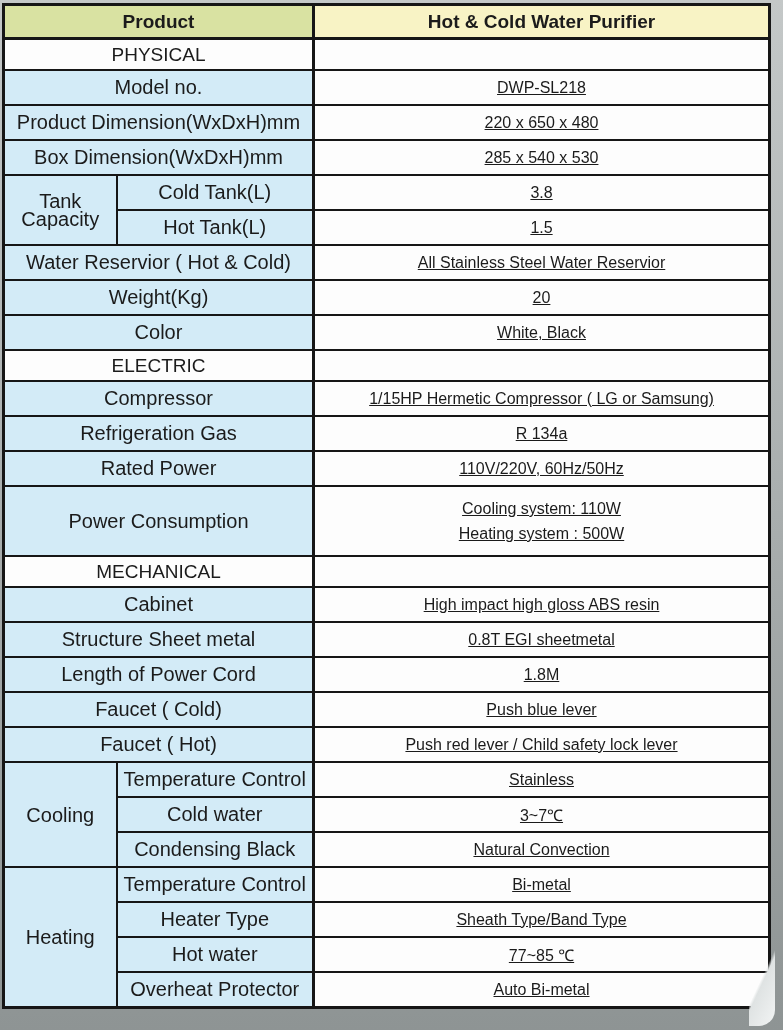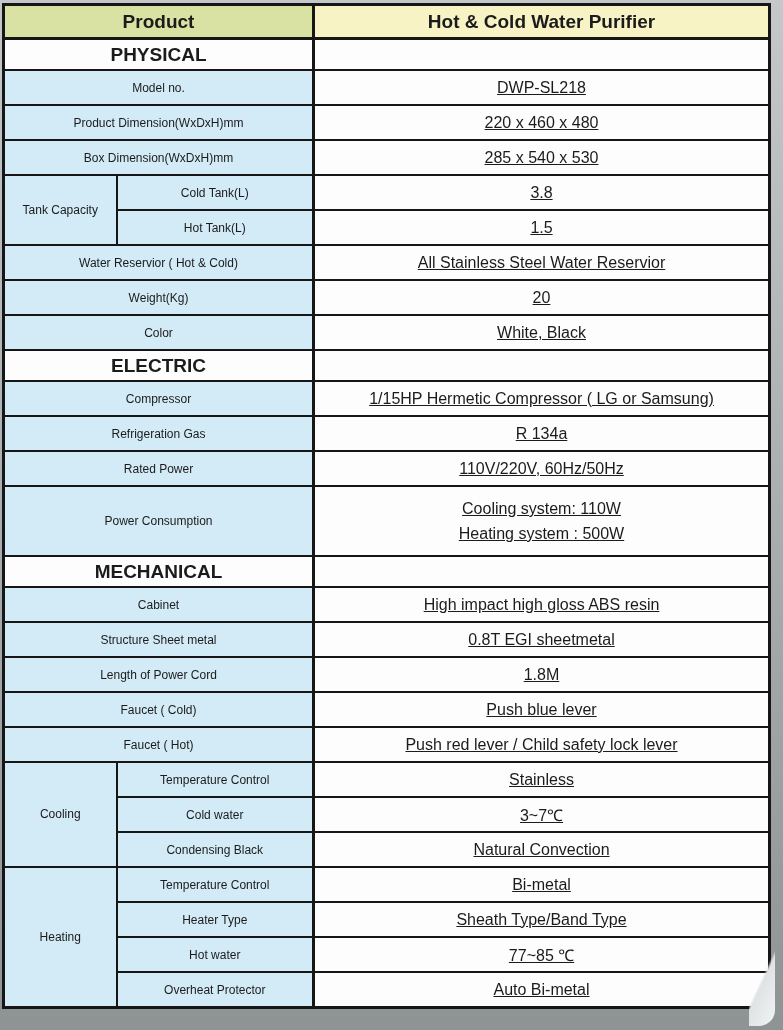--- a/index.html
+++ b/index.html
@@ -30,27 +30,27 @@
     text-align:center;vertical-align:middle;
     overflow:hidden;padding:0 4px;
   }
   thead th{
     height:31px;font-size:19px;font-weight:bold;
     border-bottom:3px solid var(--border);
   }
   th.h-product{background:var(--header-product-bg);}
   th.h-value{background:var(--header-value-bg);border-left:3px solid var(--border);}
   td.section-title{
-    height:29px;font-size:19px;font-weight:bold;background:var(--cell-bg);text-align:center;
+    height:29px;font-size:19px;font-weight:normal;background:var(--cell-bg);text-align:center;
   }
   td.section-empty{background:var(--cell-bg);border-left:3px solid var(--border);}
   td.label-cell,td.group-cell{
-    background:var(--label-bg);font-size:12px;height:33px;text-align:center;
+    background:var(--label-bg);font-size:20px;height:33px;text-align:center;
   }
-  td.group-cell{padding:8px 12px;line-height:25px;}
+  td.group-cell{padding:8px 12px;line-height:18px;}
   td.value-cell{
     background:var(--cell-bg);font-size:16px;height:33px;
     border-left:3px solid var(--border);
     text-decoration:underline;
   }
   tr.tall td{height:68px;}
   tr.tall td.value-cell div{line-height:25px;}
   .curl{
     position:absolute;right:8px;bottom:4px;width:26px;height:84px;
     background:linear-gradient(115deg, rgba(0,0,0,0) 45%, #dfe3e3 50%, #f2f4f4 100%);
@@ -77,21 +77,21 @@
         <tr>
           <td colspan="2" class="section-title">PHYSICAL</td>
           <td class="section-empty"></td>
         </tr>
         <tr>
           <td colspan="2" class="label-cell">Model no.</td>
           <td class="value-cell">DWP-SL218</td>
         </tr>
         <tr>
           <td colspan="2" class="label-cell">Product Dimension(WxDxH)mm</td>
-          <td class="value-cell">220 x 460 x 480</td>
+          <td class="value-cell">220 x 650 x 480</td>
         </tr>
         <tr>
           <td colspan="2" class="label-cell">Box Dimension(WxDxH)mm</td>
           <td class="value-cell">285 x 540 x 530</td>
         </tr>
         <tr>
           <td rowspan="2" class="group-cell">Tank Capacity</td>
           <td class="label-cell">Cold Tank(L)</td>
           <td class="value-cell">3.8</td>
         </tr>

